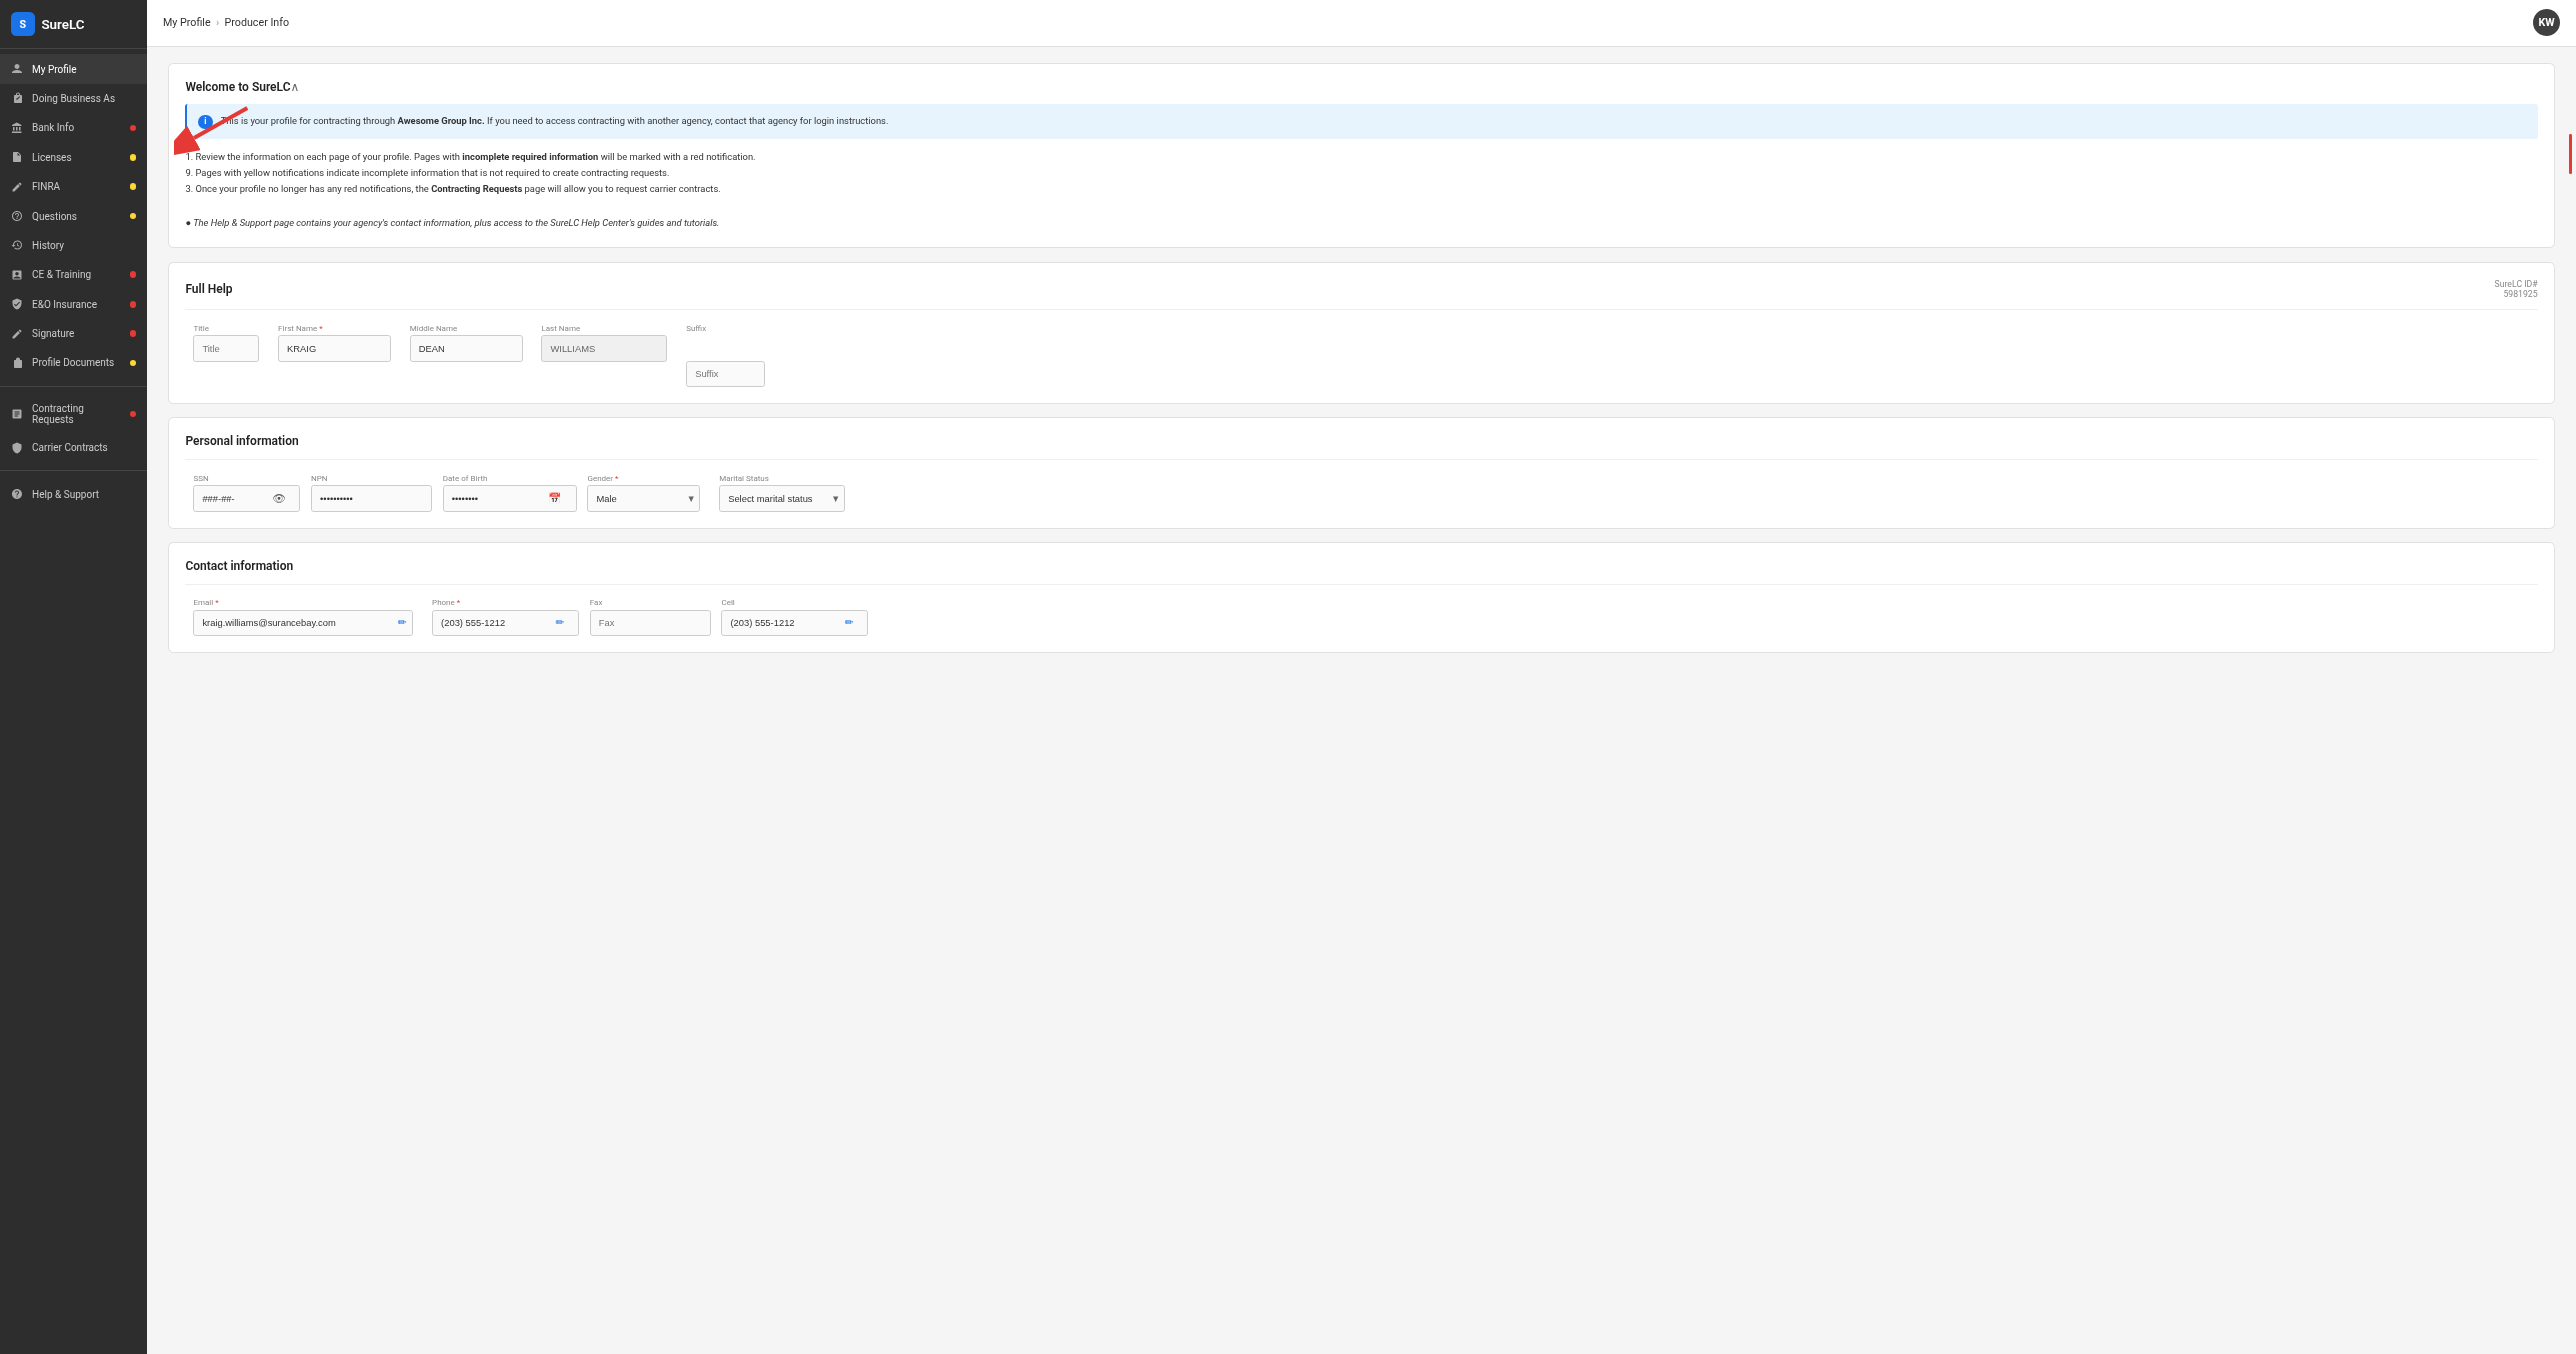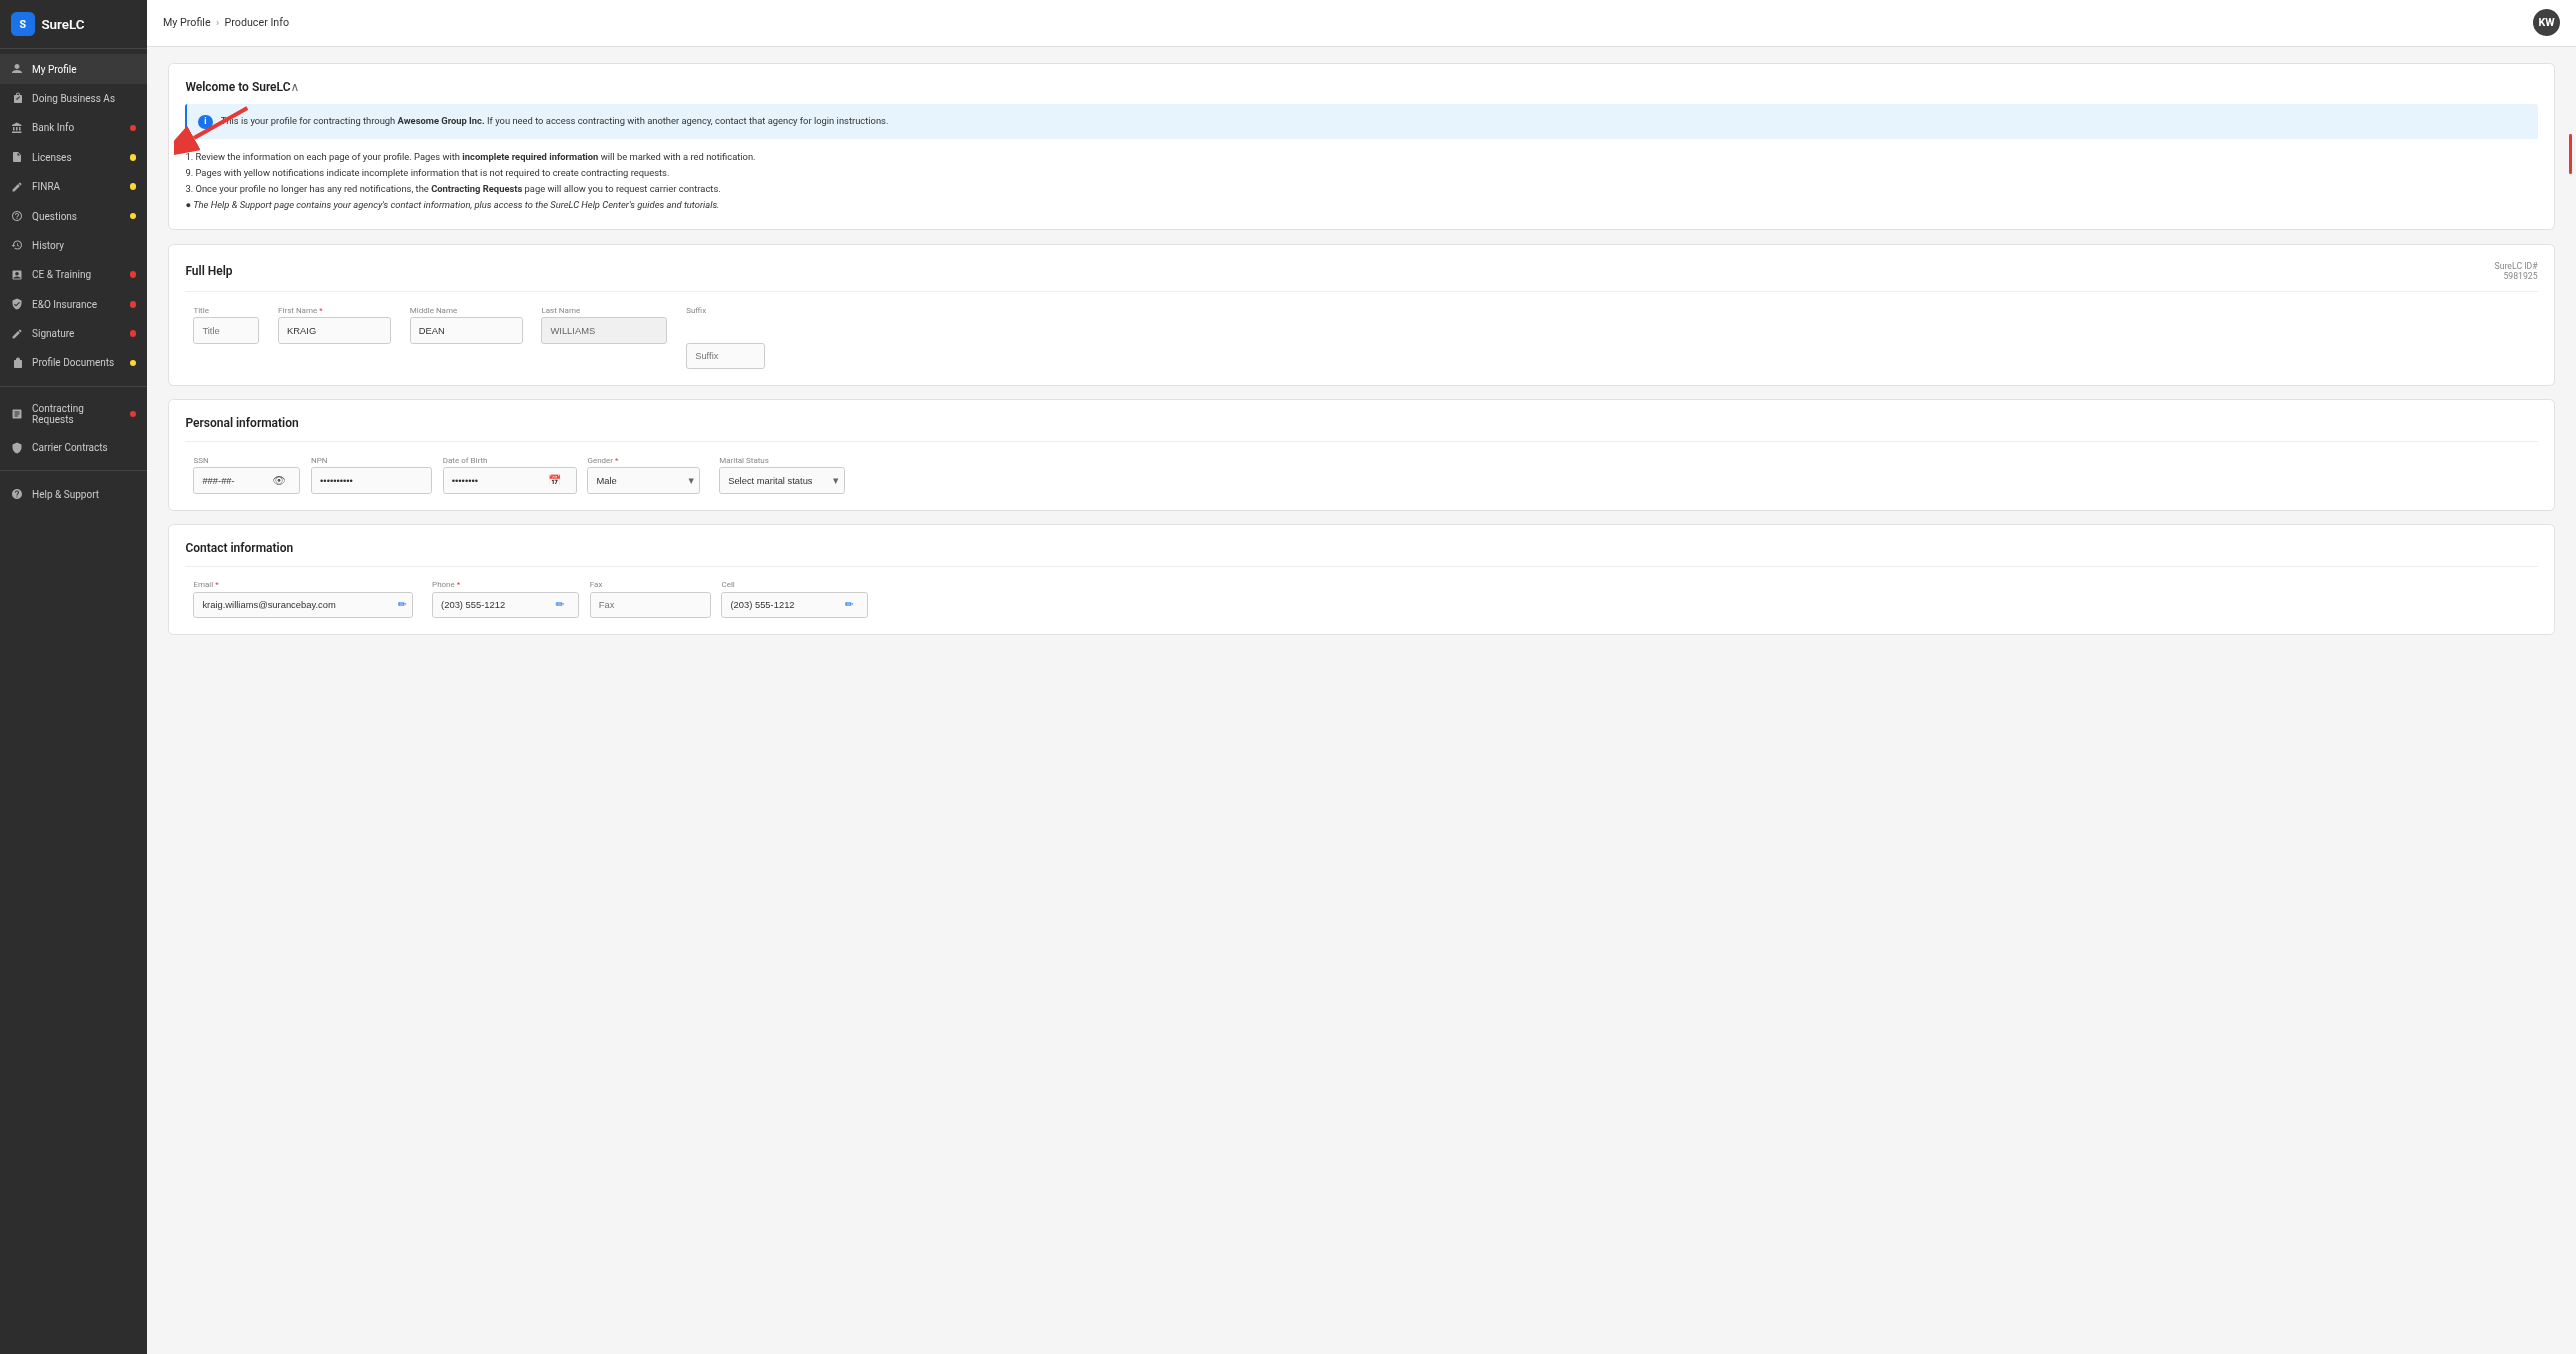--- a/index.html
+++ b/index.html
@@ -190,21 +190,21 @@
       margin-top: 0.7px;
     }
 
     .steps-text {
       font-size: 9.4px;
       color: #333;
       line-height: 1.7;
     }
     .steps-text p { margin-bottom: 5.4px; font-weight: 600; }
     .steps-text .step { margin-left: 0; }
-    .steps-text .note { margin-top: 0; font-style: italic; }
+    .steps-text .note { margin-top: 18px; font-style: italic; }
     .steps-text strong { font-weight: 700; }
 
     
     .section-header {
       display: flex;
       align-items: center;
       justify-content: space-between;
       padding-bottom: 10.7px;
       border-bottom: 0.7px solid #eee;
       margin-bottom: 13.4px;

